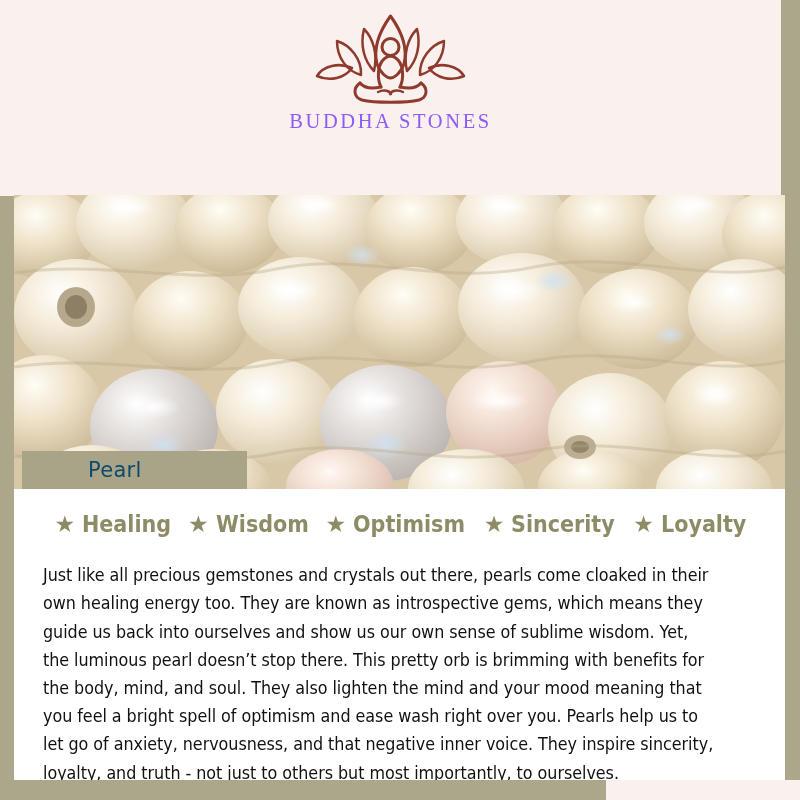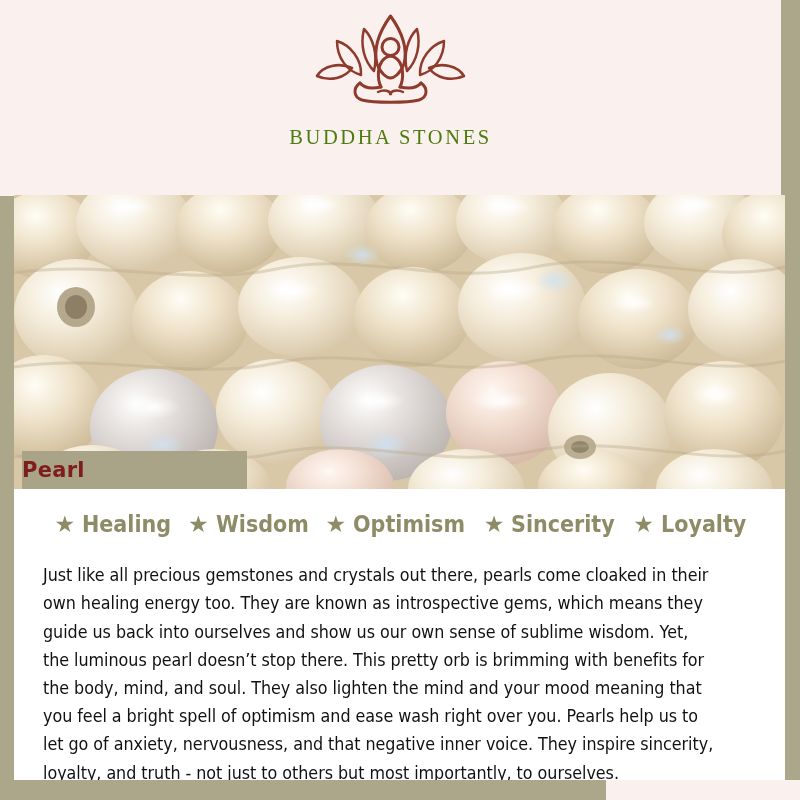--- a/index.html
+++ b/index.html
@@ -42,25 +42,25 @@
 
   .logo-mark {
     display: block;
     margin: 0 auto;
     width: 165px;
     height: 92px;
   }
 
   .logo-wordmark {
     display: block;
-    margin: 22px auto 0 auto;
+    margin: 6px auto 0 auto;
     font-family: "Liberation Serif", serif;
     font-size: 20.5px;
     letter-spacing: 2.6px;
-    color: #4d7c0f;
+    color: #8b5cf6;
     font-weight: 400;
     white-space: nowrap;
   }
 
   
   .title-banner {
     position: absolute;
     left: 165px;
     top: 141px;
     width: 474px;
@@ -100,23 +100,24 @@
     left: 22px;
     top: 451px;
     width: 225px;
     height: 38px;
     background: #A9A388;
     display: flex;
     align-items: center;
   }
   .stone-label-text {
     font-family: "DejaVu Sans", sans-serif;
-    font-weight: bold;
+    font-weight: normal;
     font-size: 21px;
-    color: #7f1d1d;
+    color: #0c4a6e;
+    margin-left: 66px;
     letter-spacing: 0.3px;
   }
 
   
   .content-card {
     position: absolute;
     left: 14px;
     top: 489px;
     width: 771px;
     height: 291px;

